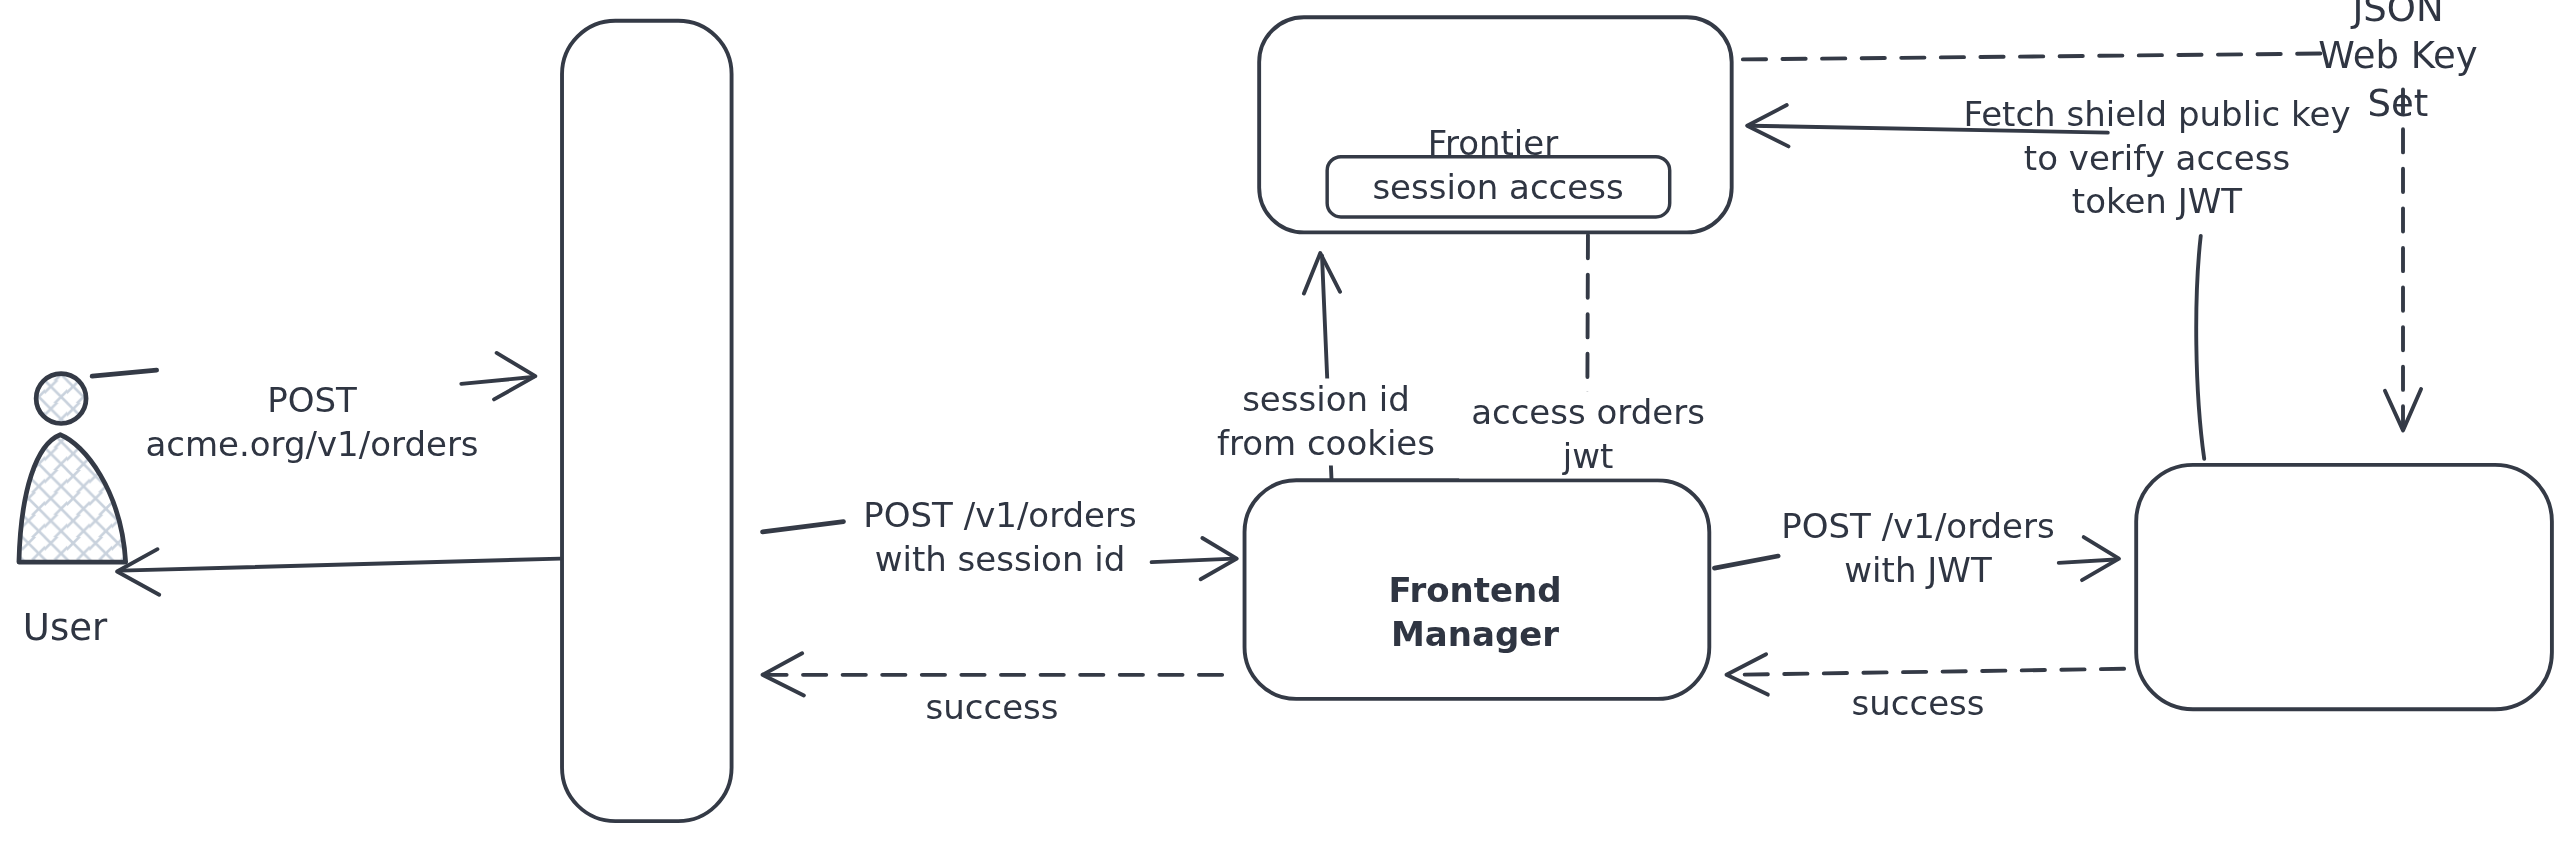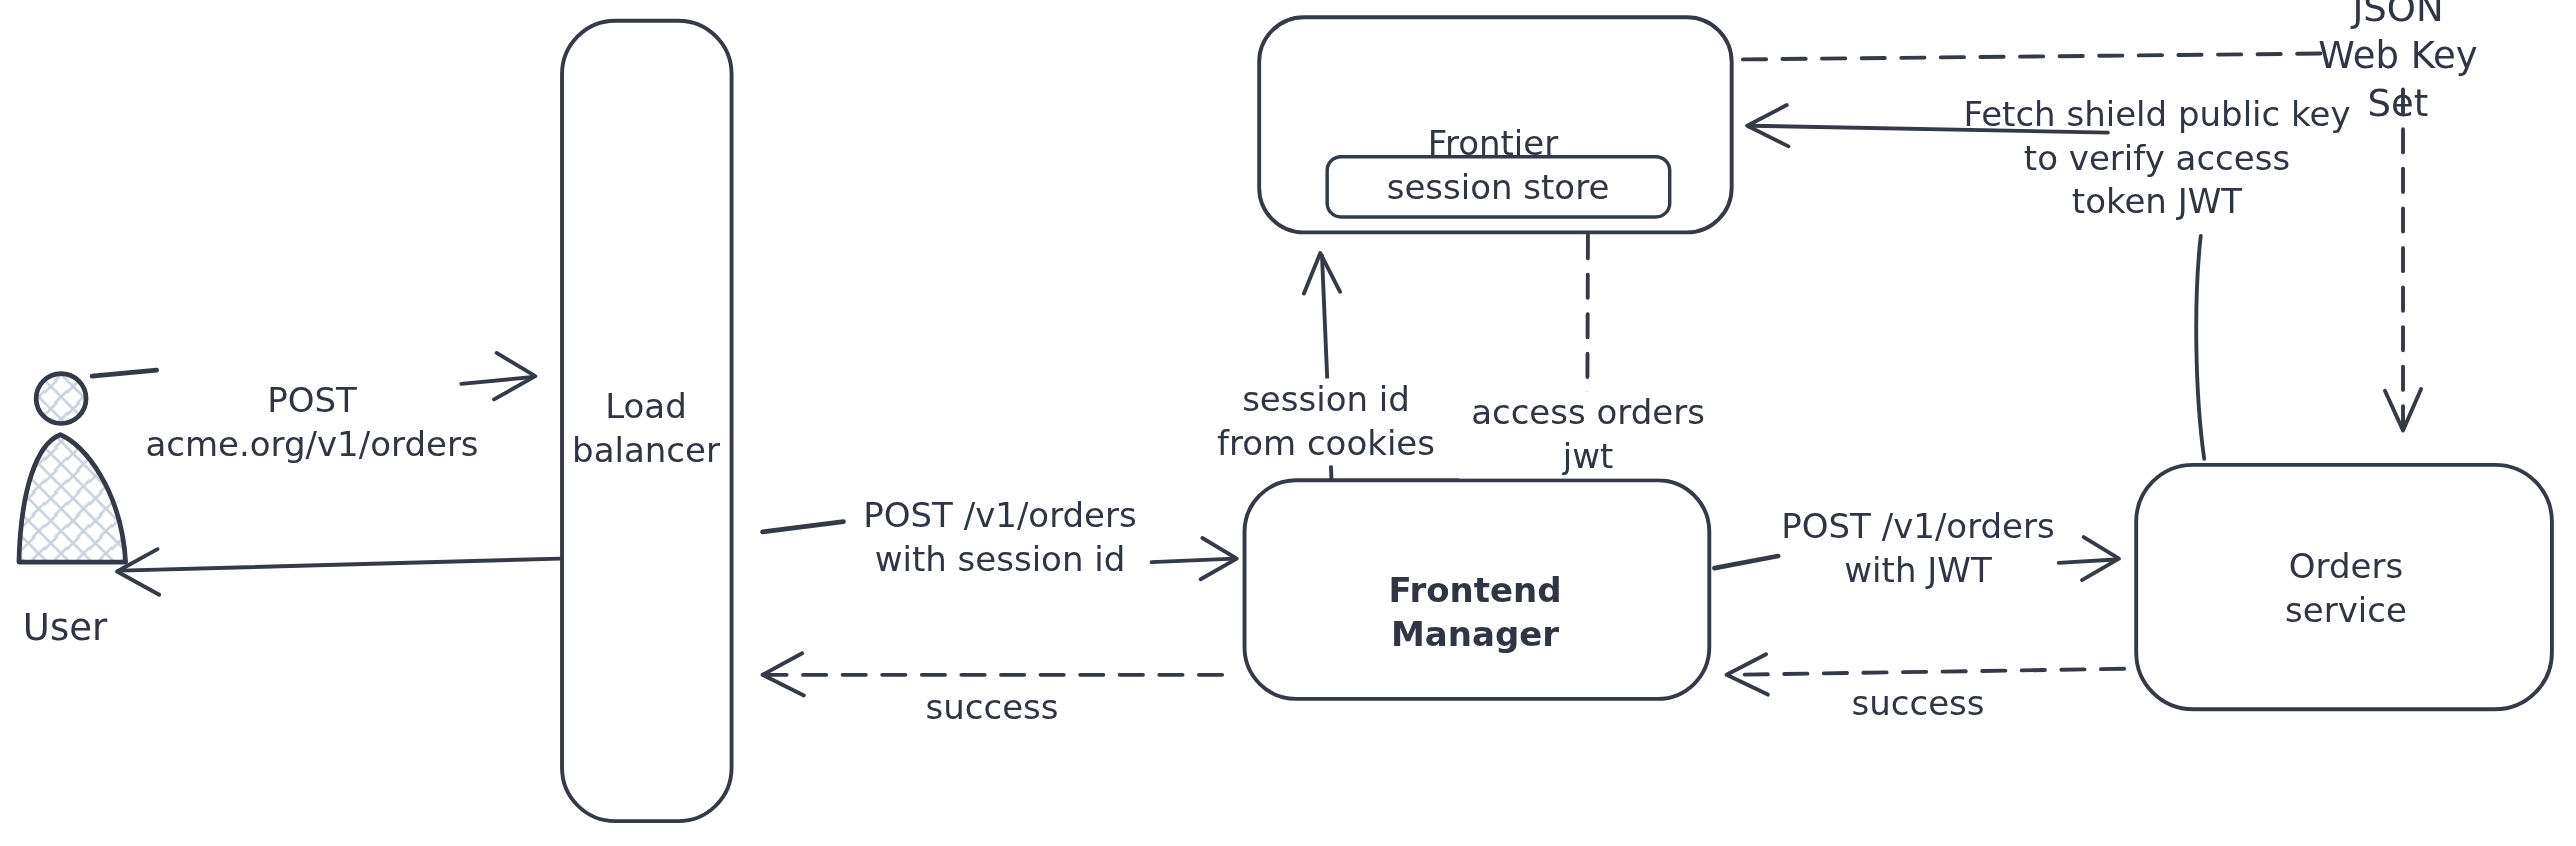--- a/index.html
+++ b/index.html
@@ -120,31 +120,28 @@
       <path class="ln" d="M 2449 154 L 2034 146"></path>
       <path class="ln" d="M 2076 122 L 2030 146 L 2078 170"></path>
     </g>
   </svg>
 
   <div class="lbl big" style="left:65px;top:602px;margin-top:26px;">User</div>
 
   <div class="lbl" style="left:312px;top:388px;margin-top:35px;">POST
 acme.org/v1/orders</div>
 
-  <div class="lbl" style="left:646px;top:429px;">Load
-balancer</div>
 
   <div class="lbl" style="left:1493px;top:144px;">Frontier</div>
 
-  <div class="lbl" style="left:1498px;top:188px;">session store</div>
+  <div class="lbl" style="left:1498px;top:188px;">session access</div>
 
   <div class="lbl" style="left:1475px;top:613px;font-weight:bold;">Frontend
 Manager</div>
 
-  <div class="lbl" style="left:2346px;top:589px;">Orders service</div>
 
   <div class="lbl" style="left:1000px;top:538px;">POST /v1/orders
 with session id</div>
 
   <div class="lbl masked" style="left:992px;top:676px;">success</div>
 
   <div class="lbl masked" style="left:1326px;top:390px;">session id
 from cookies</div>
 
   <div class="lbl masked" style="left:1588px;top:403px;">access orders

